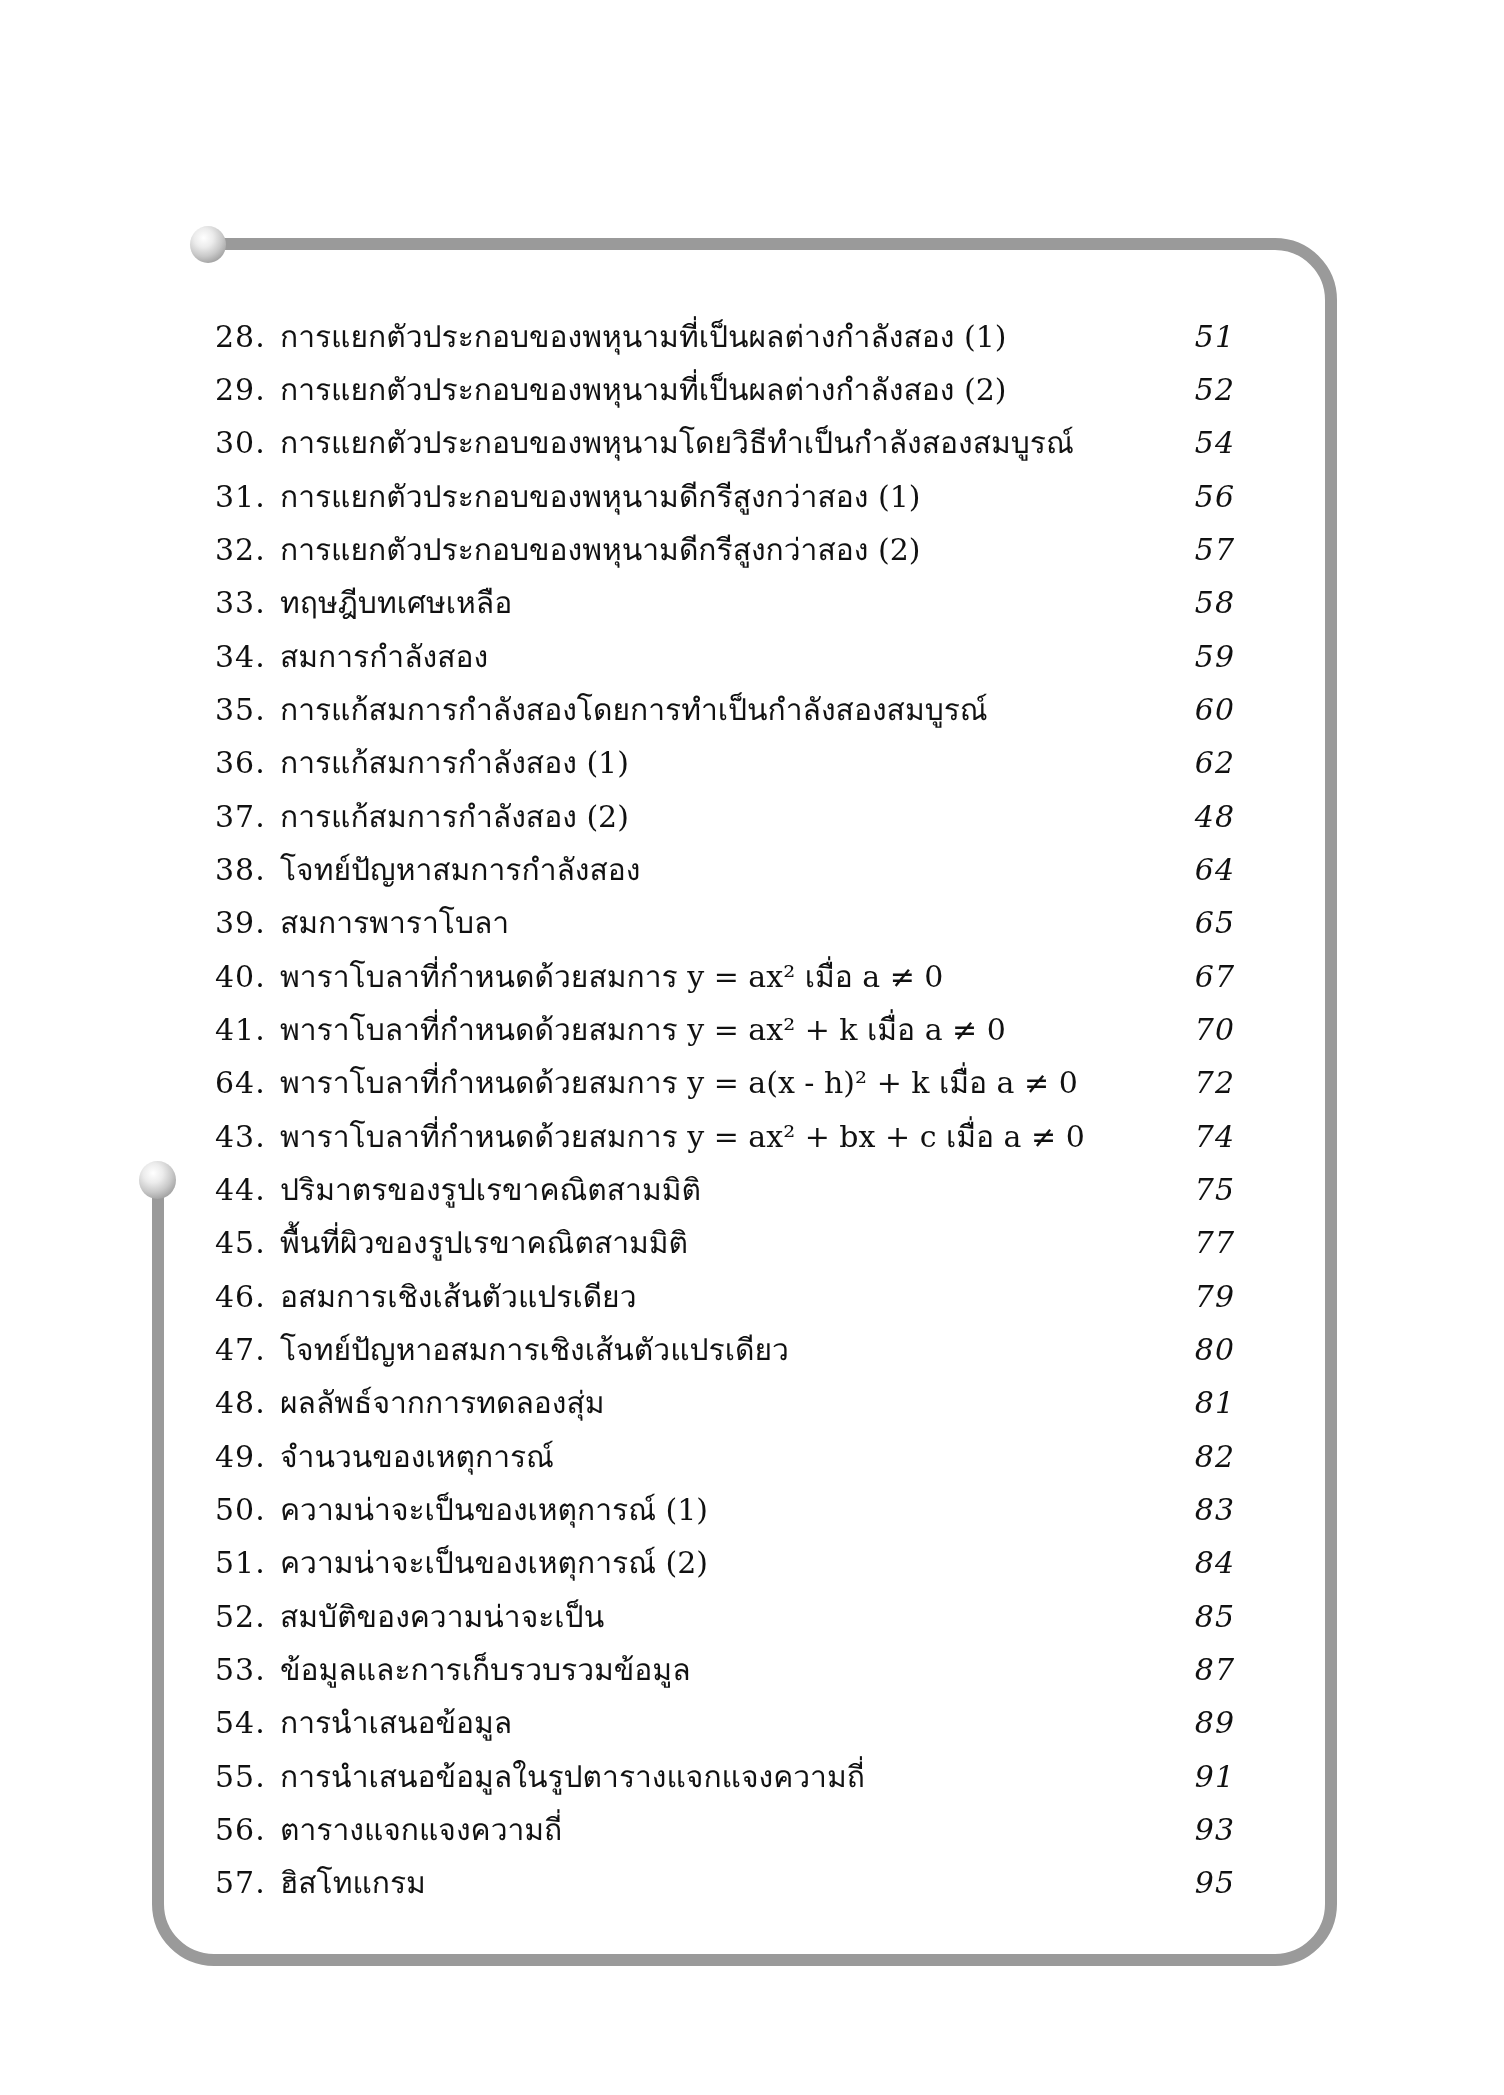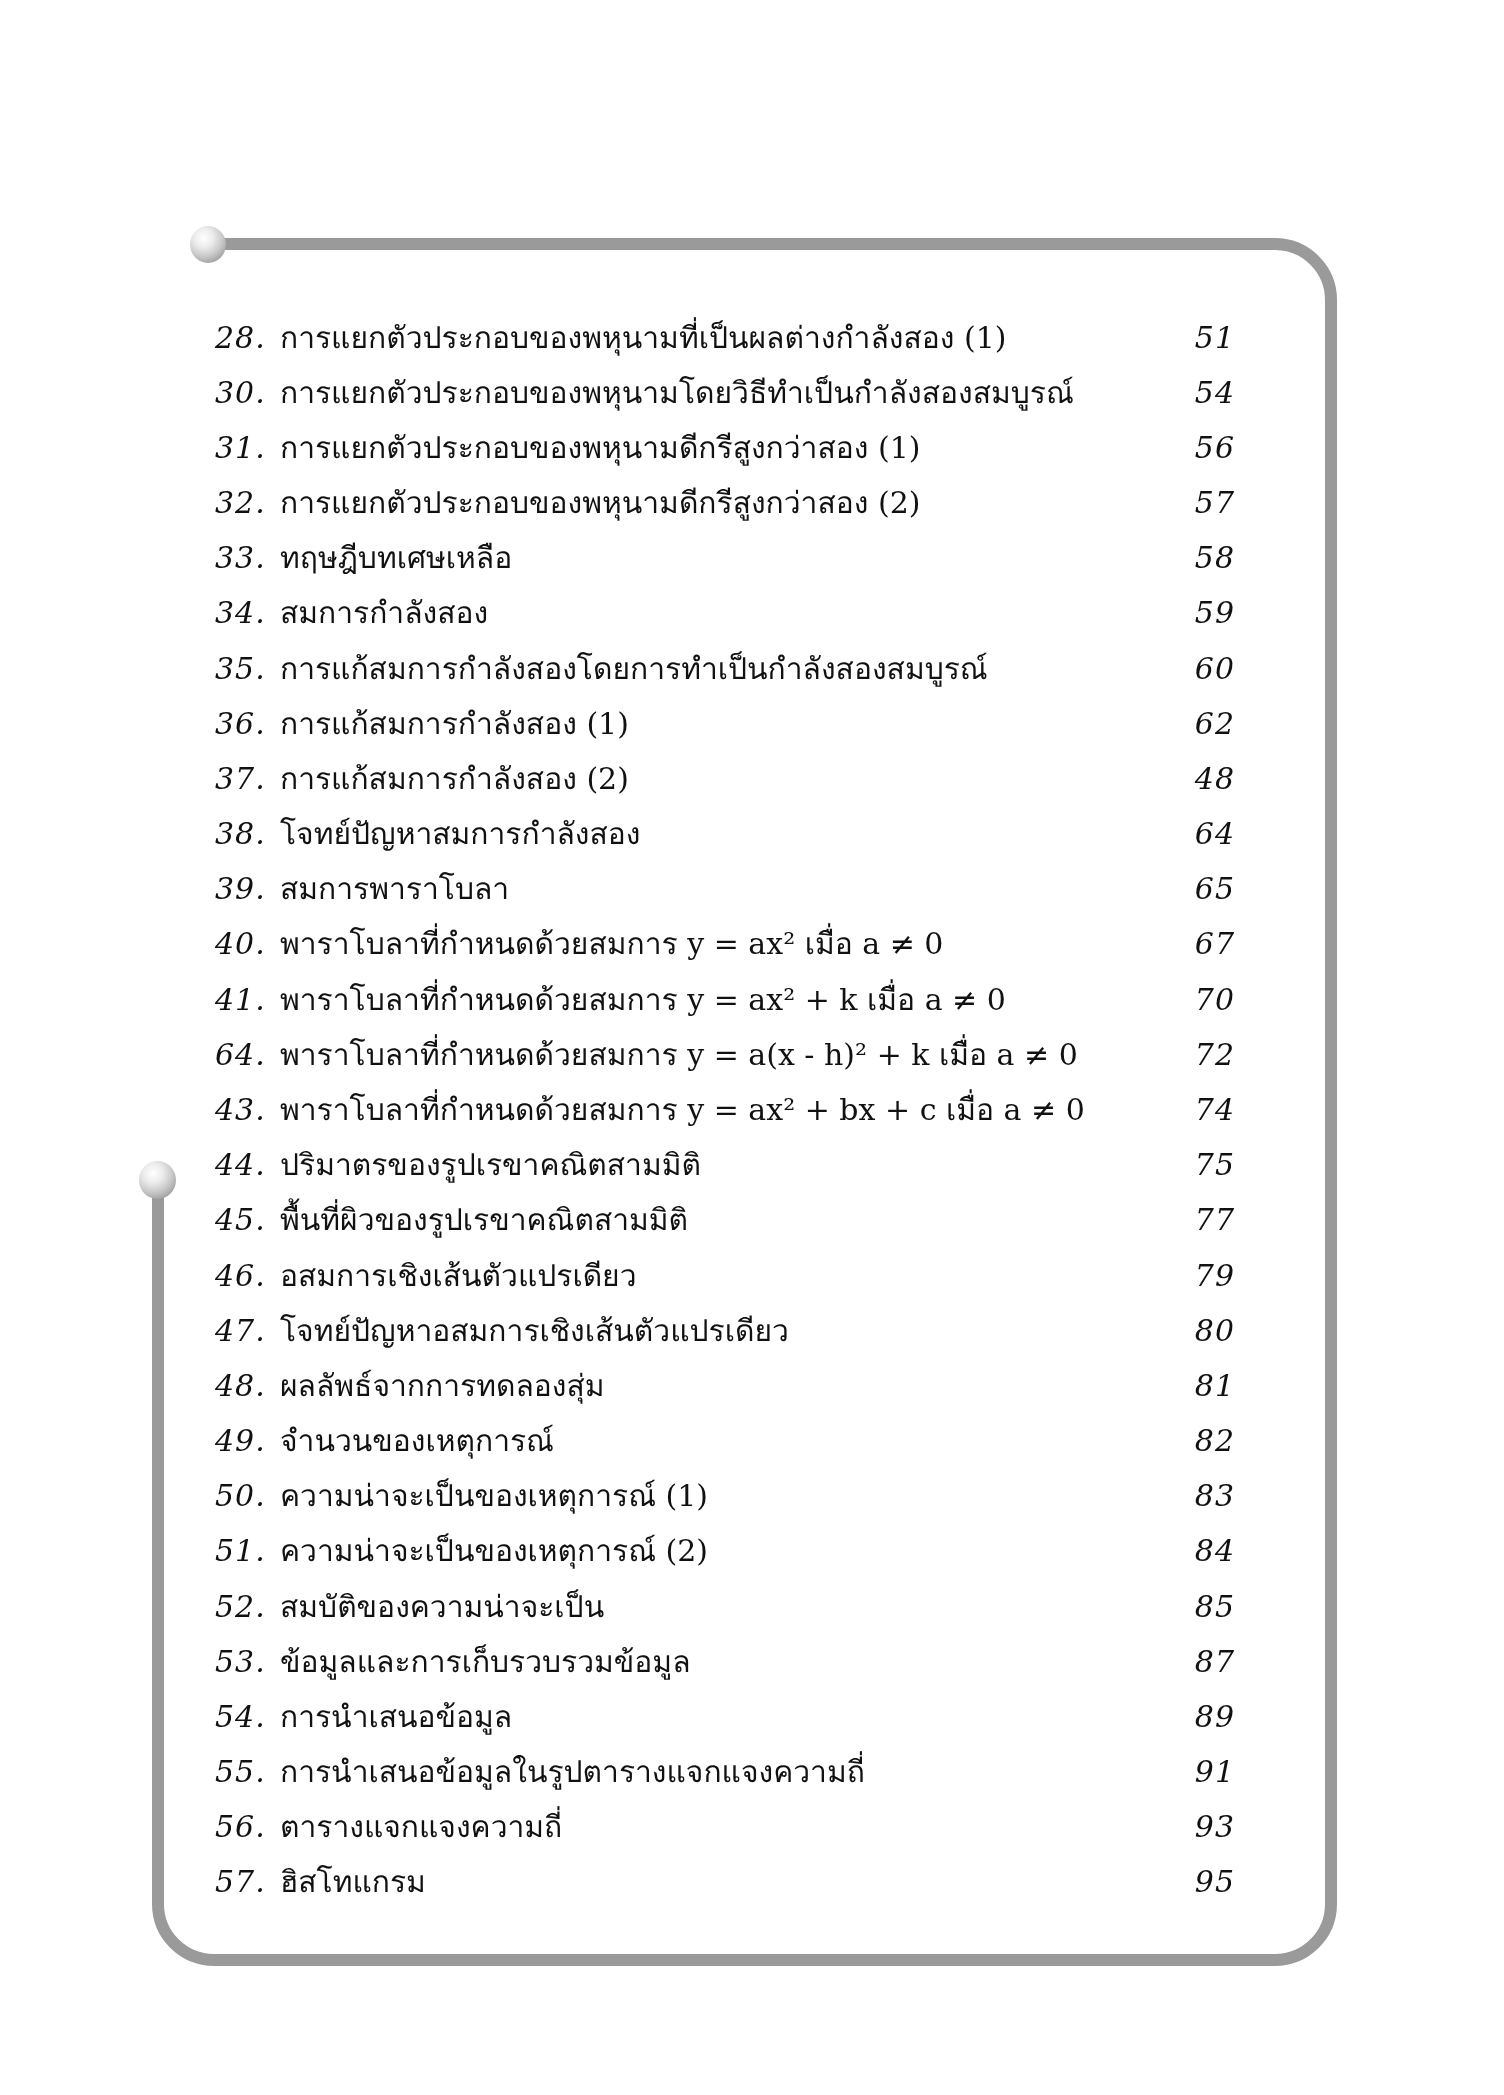--- a/index.html
+++ b/index.html
@@ -39,40 +39,45 @@
     display:flex;flex-direction:column;
   }
   .row{
     flex:1 1 auto;
     display:flex;
     align-items:center;
     font-size:30px;
     line-height:1;
     white-space:nowrap;
   }
-  .num{width:65px;flex:0 0 auto;letter-spacing:1px;font-style:italic;}
+  .num{width:65px;flex:0 0 auto;letter-spacing:1px;}
   .title{flex:1 1 auto;overflow:visible;}
   .pg{flex:0 0 auto;width:70px;text-align:right;letter-spacing:1px;font-style:italic;}
 </style>
 </head>
 <body>
 
 <div class="page">
   <div class="frame"></div>
   <div class="patch patch-top"></div>
   <div class="patch patch-left"></div>
   <div class="ball ball-top"></div>
   <div class="ball ball-left"></div>
   <div class="toc" id="toc-list">
   <div class="row">
     <span class="num">28.</span>
     <span class="title">การแยกตัวประกอบของพหุนามที่เป็นผลต่างกำลังสอง (1)</span>
     <span class="pg">51</span>
   </div>
 
+  <div class="row">
+    <span class="num">29.</span>
+    <span class="title">การแยกตัวประกอบของพหุนามที่เป็นผลต่างกำลังสอง (2)</span>
+    <span class="pg">52</span>
+  </div>
 
   <div class="row">
     <span class="num">30.</span>
     <span class="title">การแยกตัวประกอบของพหุนามโดยวิธีทำเป็นกำลังสองสมบูรณ์</span>
     <span class="pg">54</span>
   </div>
 
   <div class="row">
     <span class="num">31.</span>
     <span class="title">การแยกตัวประกอบของพหุนามดีกรีสูงกว่าสอง (1)</span>

